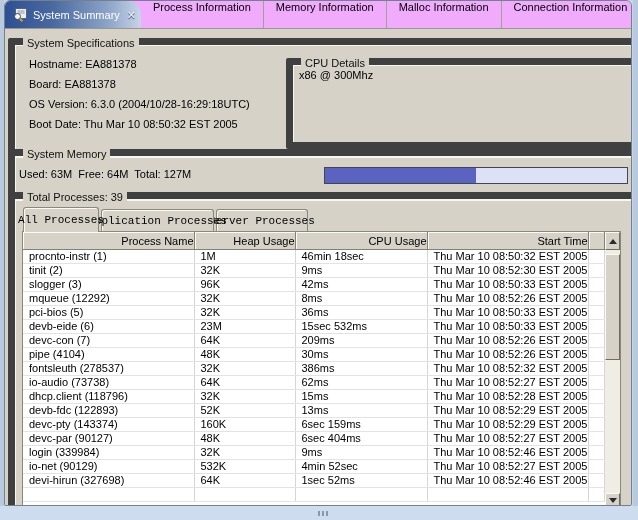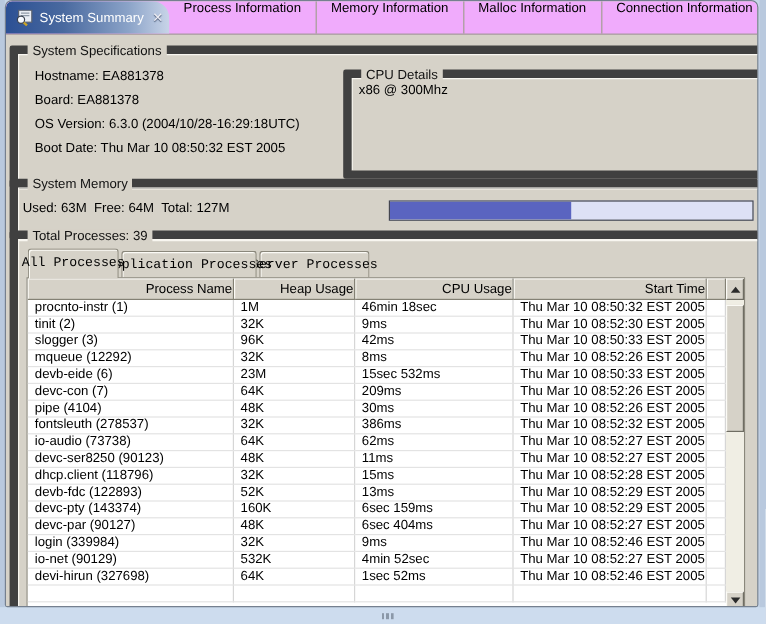--- a/index.html
+++ b/index.html
@@ -212,20 +212,27 @@
                 <td></td>
               </tr>
               <tr>
                 <td>mqueue (12292)</td>
                 <td>32K</td>
                 <td>8ms</td>
                 <td>Thu Mar 10 08:52:26 EST 2005</td>
                 <td></td>
               </tr>
               <tr>
+                <td>pci-bios (5)</td>
+                <td>32K</td>
+                <td>36ms</td>
+                <td>Thu Mar 10 08:50:33 EST 2005</td>
+                <td></td>
+              </tr>
+              <tr>
                 <td>devb-eide (6)</td>
                 <td>23M</td>
                 <td>15sec 532ms</td>
                 <td>Thu Mar 10 08:50:33 EST 2005</td>
                 <td></td>
               </tr>
               <tr>
                 <td>devc-con (7)</td>
                 <td>64K</td>
                 <td>209ms</td>
@@ -243,27 +250,20 @@
                 <td>fontsleuth (278537)</td>
                 <td>32K</td>
                 <td>386ms</td>
                 <td>Thu Mar 10 08:52:32 EST 2005</td>
                 <td></td>
               </tr>
               <tr>
                 <td>io-audio (73738)</td>
                 <td>64K</td>
                 <td>62ms</td>
-                <td>Thu Mar 10 08:52:27 EST 2005</td>
-                <td></td>
-              </tr>
-              <tr>
-                <td>devc-ser8250 (90123)</td>
-                <td>48K</td>
-                <td>11ms</td>
                 <td>Thu Mar 10 08:52:27 EST 2005</td>
                 <td></td>
               </tr>
               <tr>
                 <td>dhcp.client (118796)</td>
                 <td>32K</td>
                 <td>15ms</td>
                 <td>Thu Mar 10 08:52:28 EST 2005</td>
                 <td></td>
               </tr>

